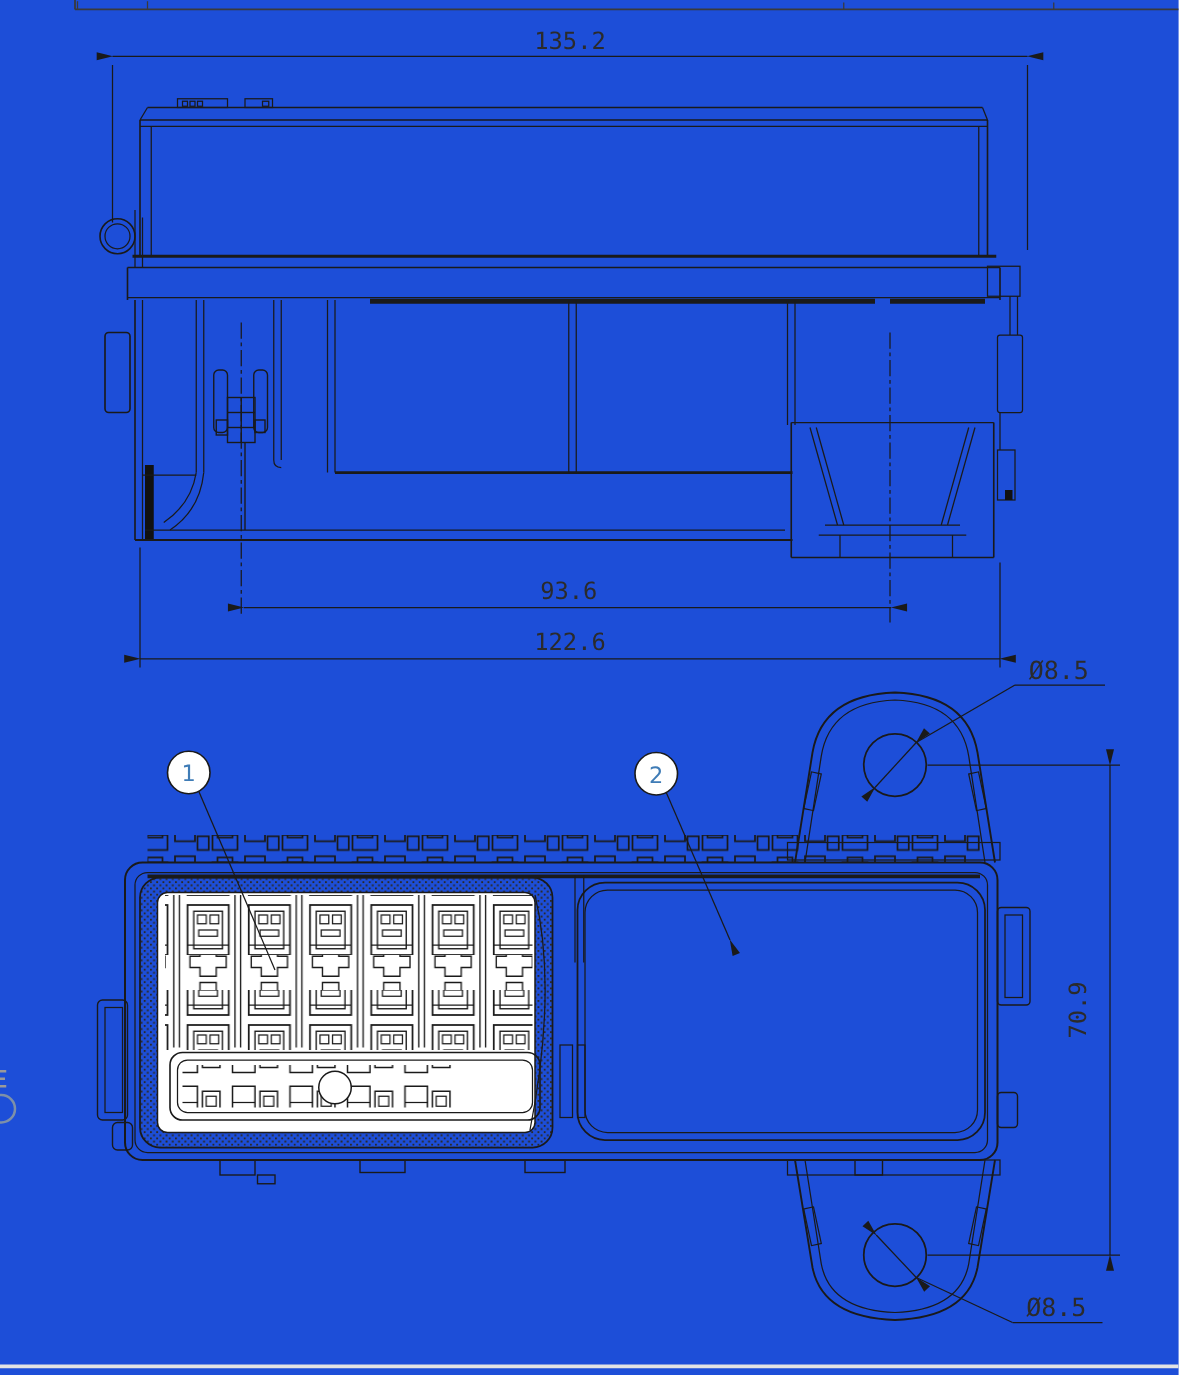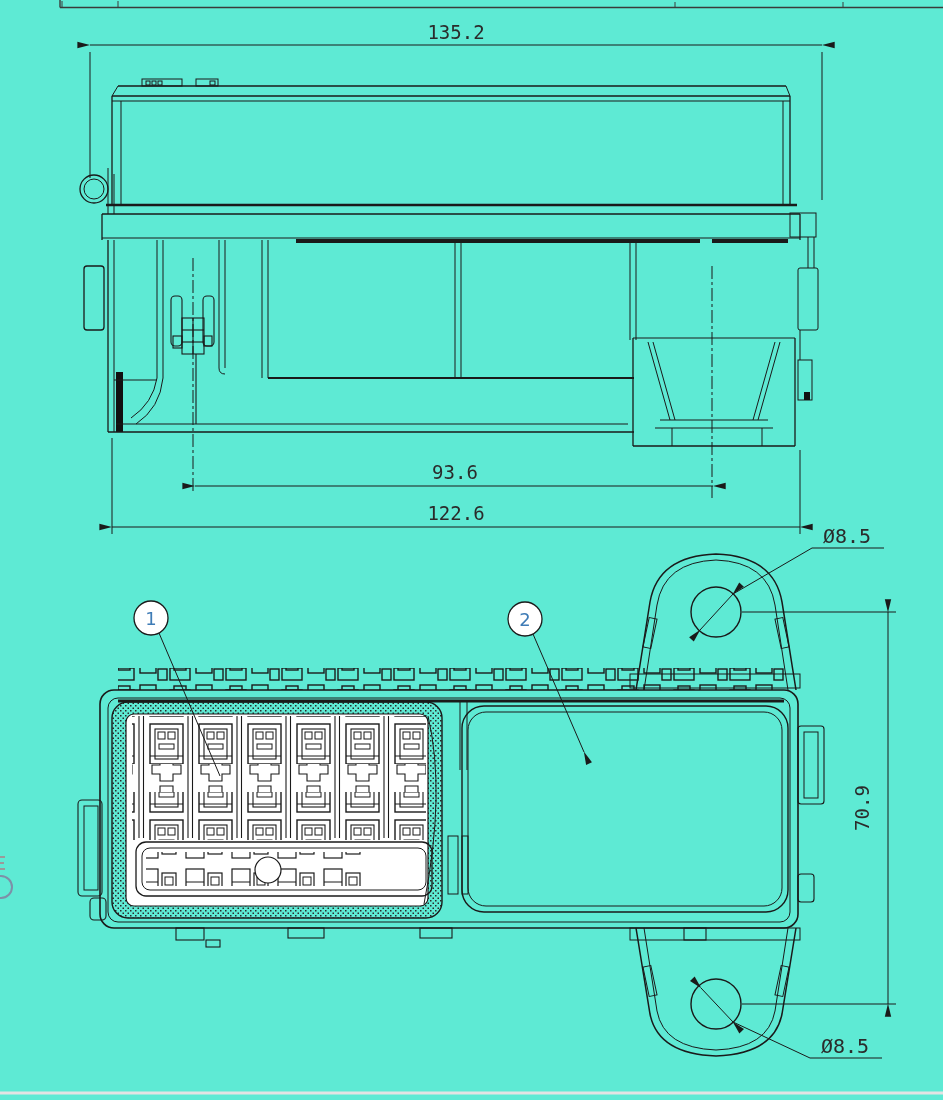--- a/index.html
+++ b/index.html
@@ -1,16 +1,16 @@
 <!DOCTYPE html>
 <html><head>
 <meta charset="utf-8">
 <style>
   html,body{margin:0;padding:0;background:#fff;}
-  .page{position:relative;width:943px;height:1100px;background:#5eead4;overflow:hidden;
+  .page{position:relative;width:943px;height:1100px;background:#1d4ed8;overflow:hidden;
         font-family:"DejaVu Sans Mono","Liberation Mono",monospace;}
   svg{display:block;}
   .dimtxt{font-family:"DejaVu Sans Mono","Liberation Mono",monospace;font-size:19px;fill:#2b2b2b;}
   .diatxt{font-family:"DejaVu Sans Mono","Liberation Mono",monospace;font-size:20px;fill:#2b2b2b;}
   .ballontxt{font-family:"DejaVu Sans","Liberation Sans",sans-serif;font-size:18px;fill:#3f7cb6;}
 </style>
 </head>
 <body>
 
 <div class="page">

